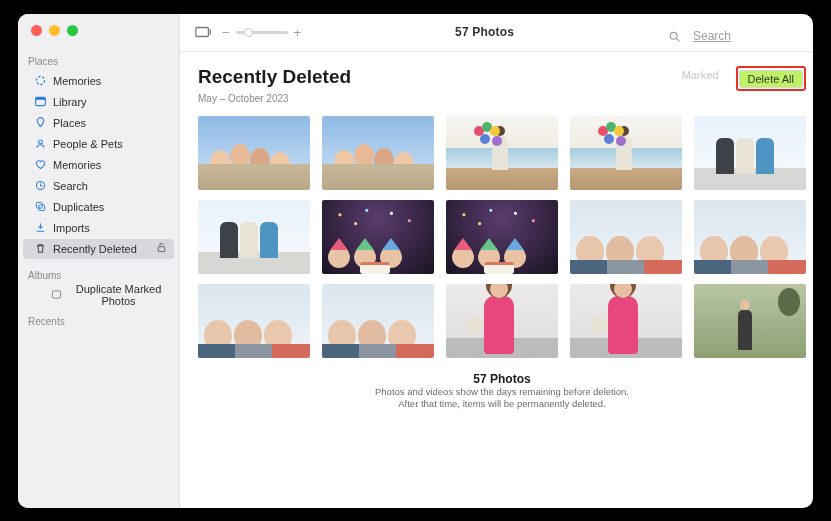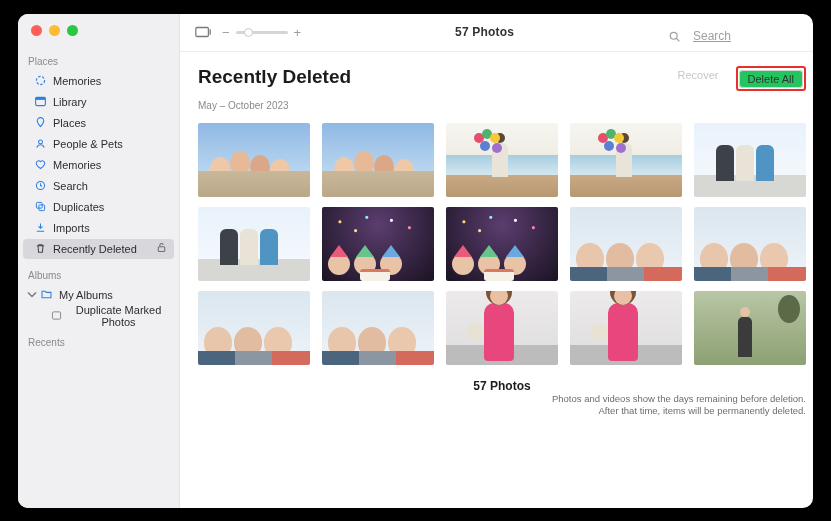--- a/index.html
+++ b/index.html
@@ -77,50 +77,50 @@
     border-radius:5px;
     text-decoration:underline;
   }
   .search input { border:none; outline:none; font-size:12px; width:92px; background:transparent; color:#444;}
   .search input::placeholder { color:#a0a0a4; }
   .header-row {
     display:flex; align-items:flex-start;
     padding:14px 16px 4px 18px;
   }
   .page-title { font-size:19px; font-weight:700; color:#1c1c1e; }
-  .date-range { font-size:10px; color:#8a8a8e; margin-top:12px;}
+  .date-range { font-size:10px; color:#8a8a8e; margin-top:5px;}
   .header-buttons { margin-left:auto; display:flex; gap:8px; align-items:flex-start;}
   .btn {
     font-size:11px; padding:3px 9px;
     border-radius:4px; background:transparent;
     border:none; cursor:default;
   }
   .btn-recover { color:#c7c7cb; }
   .btn-delete-wrap {
     border:2px solid #e4322b; border-radius:3px; padding:1px;
   }
-  .btn-delete { color:#333; background:#22c55e; box-shadow:0 0 0 1px #d6d6d8 inset; border-radius:4px;}
+  .btn-delete { color:#333; background:#bef264; box-shadow:0 0 0 1px #d6d6d8 inset; border-radius:4px;}
   .scroller {
     flex:1; overflow:auto; padding:4px 16px 18px 18px;
   }
   .grid {
     display:grid;
     grid-template-columns:repeat(5, 112px);
     gap:10px 12px;
     margin-top:4px;
   }
   .thumb-ph {
     width:112px; height:74px; border-radius:2px;
     overflow:hidden; position:relative;
   }
   .footer {
     text-align:center; color:#6d6d71; margin-top:14px;
   }
   .footer .count { font-size:12px; font-weight:700; color:#1c1c1e; }
-  .footer .line { font-size:9.5px; line-height:1.35;text-align:right; }
+  .footer .line { font-size:9.5px; line-height:1.35; }
   
   .sky { background:linear-gradient(#8fb9e4,#cfe4f6); }
   .sky1::after{content:"";position:absolute;bottom:0;left:0;right:0;height:26px;background:linear-gradient(#c9b79a,#b9a888);}
   .selfie { position:absolute; bottom:6px; left:8px; width:96px; height:48px; }
   .blob{position:absolute;border-radius:50%;}
   .p1{width:20px;height:24px;background:#efc8a8;left:4px;bottom:10px;}
   .p2{width:20px;height:24px;background:#e7b997;left:24px;bottom:16px;}
   .p3{width:20px;height:24px;background:#dba887;left:44px;bottom:12px;}
   .p4{width:20px;height:24px;background:#efc8a8;left:64px;bottom:8px;}
   .shirt1{position:absolute;left:0;bottom:0;width:28px;height:14px;background:#dd6b52;border-radius:6px 6px 0 0;}
@@ -252,33 +252,20 @@
             </svg>
           </span>
       <span class="label">Recently Deleted</span>
       <span class="lock"><svg width="11" height="11" viewBox="0 0 16 16">
               <rect x="4" y="7" width="8" height="6" rx="1.3" fill="none" stroke="#6f6f73" stroke-width="1.3"></rect>
               <path d="M6 7V5a2 2 0 0 1 4 0" fill="none" stroke="#6f6f73" stroke-width="1.3"></path>
             </svg></span>
     </div>
 
     <div class="section-label">Albums</div>
-    <div class="nav-item caret">
-      <span class="chev">
-            <svg width="8" height="8" viewBox="0 0 10 10">
-              <path d="M1 3l4 4 4-4" fill="none" stroke="#7a7a7e" stroke-width="1.5"></path>
-            </svg>
-          </span>
-      <span class="icon">
-            <svg viewBox="0 0 16 16">
-              <path d="M2.5 4h4l1.2 1.4H13.5V12H2.5z" fill="none" stroke="#2f7fe1" stroke-width="1.3"></path>
-            </svg>
-          </span>
-      <span class="label">My Albums</span>
-    </div>
     <div class="nav-item sub">
       <span class="icon">
             <svg viewBox="0 0 16 16">
               <rect x="3" y="3.5" width="10" height="9" rx="1.5" fill="none" stroke="#8a8a8e" stroke-width="1.2"></rect>
             </svg>
           </span>
       <span class="label">Duplicate Marked Photos</span>
     </div>
 
     <div class="section-label">Recents</div>
@@ -310,21 +297,21 @@
         <input placeholder="Search" style="">
       </div>
     </div>
 
     <div class="header-row">
       <div>
         <div class="page-title">Recently Deleted</div>
         <div class="date-range">May – October 2023</div>
       </div>
       <div class="header-buttons">
-        <button class="btn btn-recover">Recover</button>
+        <button class="btn btn-recover">Marked</button>
         <span class="btn-delete-wrap">
           <button class="btn btn-delete">Delete All</button>
         </span>
       </div>
     </div>
 
     <div class="scroller">
       <div class="grid">
 
         <div class="thumb-ph sky sky1">

